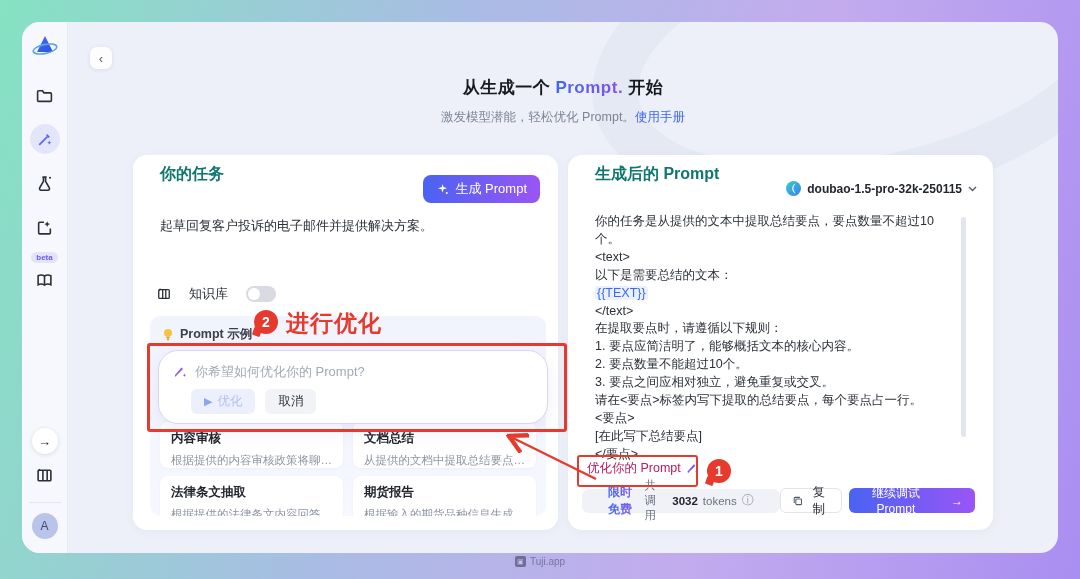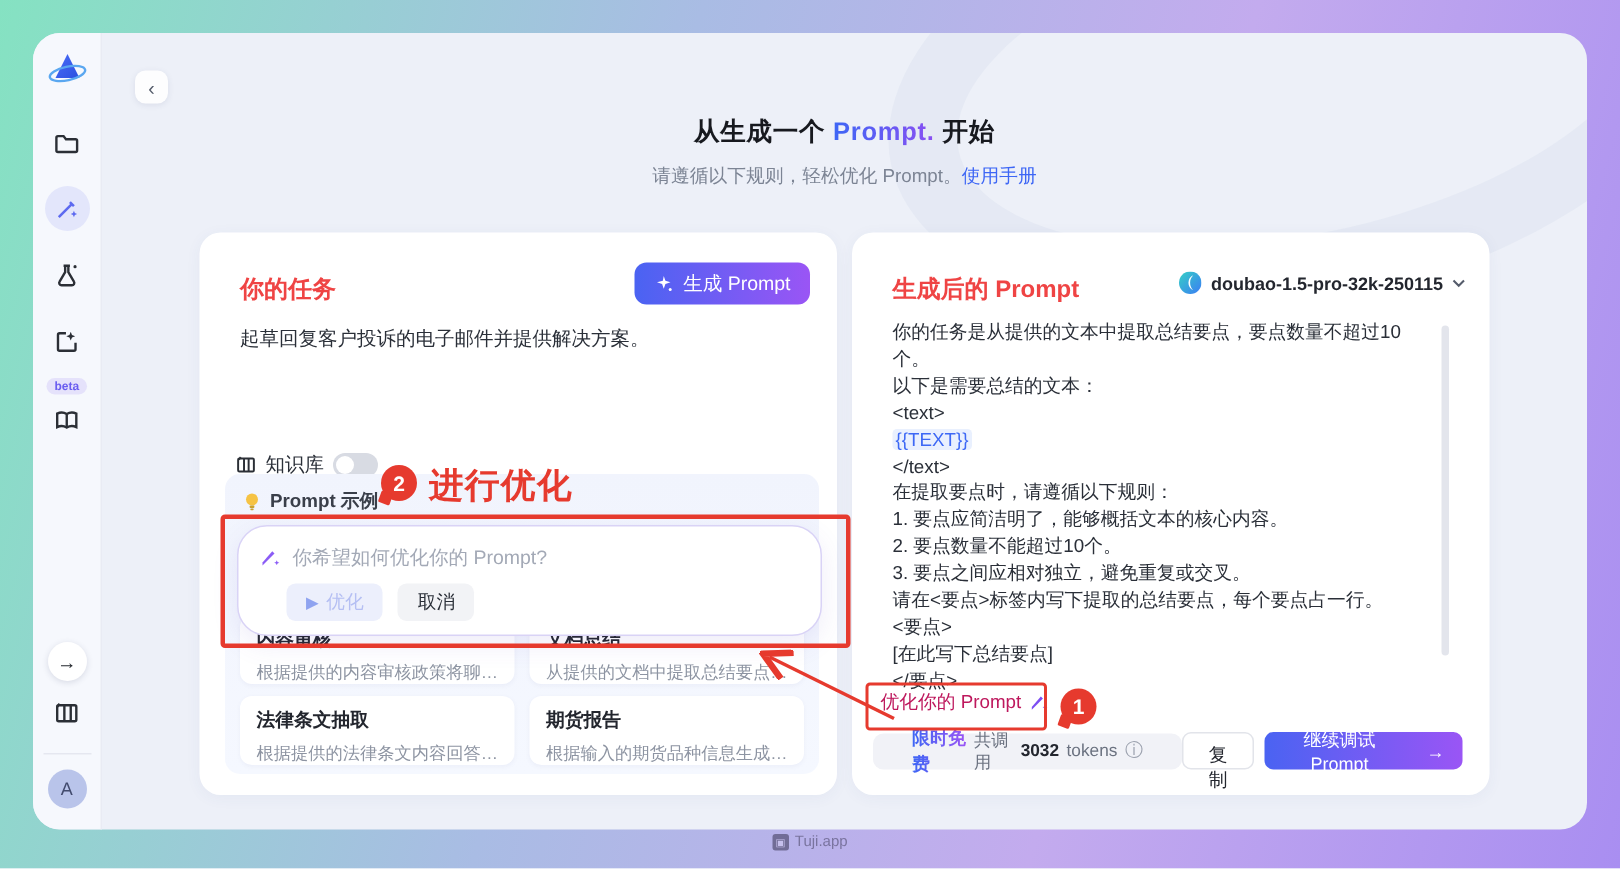--- a/index.html
+++ b/index.html
@@ -42,37 +42,37 @@
   .hero h1 .grad { background:linear-gradient(90deg,#3d66f5,#8a4ff2);
     -webkit-background-clip:text; background-clip:text; color:transparent; }
   .hero .sub { margin-top:10px; font-size:12.5px; color:#7c8494; }
   .hero .sub a { color:#3d66f5; text-decoration:none; cursor:pointer; }
 
   
   .card { position:absolute; top:133px; width:425px; height:375px; background:#fff; border-radius:14px;
     box-shadow:0 2px 10px rgba(60,70,130,.05); z-index:2; }
   .card.task { left:111px; }
   .card.result { left:546px; }
-  .card-title { position:absolute; left:27px; top:28px; font-size:16px; font-weight:700; color:#ef4444; }
+  .card-title { position:absolute; left:27px; top:9px; font-size:16px; font-weight:700; color:#0f766e; }
 
   .gen-btn { position:absolute; right:18px; top:20px; height:28px; padding:0 13px; border:none; border-radius:8px;
     background:linear-gradient(90deg,#4a63f2,#9a55f5); color:#fff; font-size:13px; display:flex;
     align-items:center; gap:6px; cursor:pointer; font-family:inherit; }
   .task-text { position:absolute; left:27px; top:62px; font-size:13px; color:#2a2f38; }
 
-  .kb-row { position:absolute; left:24px; top:130px; display:flex; align-items:center; gap:6px;margin-top:16px; }
+  .kb-row { position:absolute; left:24px; top:130px; display:flex; align-items:center; gap:18px; }
   .kb-row .kb-label { font-size:13px; color:#2a2f38; }
   .toggle { width:30px; height:16px; border-radius:8px; background:#d8dbe3; position:relative; cursor:pointer; }
   .toggle .knob { position:absolute; left:2px; top:2px; width:12px; height:12px; border-radius:50%; background:#fff; }
 
   .examples-panel { position:absolute; left:17px; top:161px; width:396px; height:200px;
     background:linear-gradient(180deg,#f1f4fd,#f5f8ff); border-radius:10px; overflow:hidden; }
   .examples-head { display:flex; align-items:center; gap:6px; padding:10px 0 0 12px;
     font-size:12.5px; font-weight:700; color:#3a3f4a; }
-  .examples-grid { position:absolute; left:10px; top:94px; width:376px; display:grid;
+  .examples-grid { position:absolute; left:10px; top:106px; width:376px; display:grid;
     grid-template-columns:1fr 1fr; gap:8px 10px; }
   .ex-card { background:#fff; border-radius:8px; padding:8px 11px; height:46px; cursor:pointer;
     box-shadow:0 1px 3px rgba(70,80,130,.05); overflow:hidden; }
   .ex-card .ex-title { font-size:12.5px; font-weight:700; color:#23262e; }
   .ex-card .ex-desc { margin-top:6px; font-size:11.5px; color:#8d94a2; white-space:nowrap;
     overflow:hidden; text-overflow:ellipsis; }
 
   
   .opt-dialog { position:absolute; left:25px; top:195px; width:390px; height:74px; background:#fff;
     border:1px solid #d9d3f6; border-radius:20px; box-shadow:0 6px 18px rgba(95,80,200,.10); z-index:6; }
@@ -97,21 +97,21 @@
     font-size:12.5px; color:#be185d; cursor:pointer; }
   .result-footer { position:absolute; left:14px; right:18px; top:333px; display:flex; align-items:center; }
   .usage-pill { display:flex; align-items:center; gap:5px; background:#f1f2f7; border-radius:7px;
     height:24px; padding:0 26px; font-size:11.5px; color:#6b7280; }
   .usage-pill .free { font-weight:700; font-size:12px; background:linear-gradient(90deg,#3d66f5,#9a55f5);
     -webkit-background-clip:text; background-clip:text; color:transparent; }
   .usage-pill .tok { font-weight:700; color:#23262e; }
   .usage-pill .info { color:#9aa0ad; font-size:12px; cursor:pointer; }
   .btn-copy { margin-left:auto; height:25px; padding:0 12px; background:#fff; border:1px solid #e2e4ea;
     border-radius:6px; font-size:12.5px; color:#23262e; display:flex; align-items:center; gap:6px;
-    cursor:pointer; font-family:inherit;flex-direction:column; }
+    cursor:pointer; font-family:inherit; }
   .btn-continue { margin-left:7px; height:25px; padding:0 12px; border:none; border-radius:6px;
     background:linear-gradient(90deg,#4a63f2,#9a55f5); color:#fff; font-size:12px; display:flex;
     align-items:center; gap:20px; cursor:pointer; font-family:inherit; }
 
   
   .anno { position:absolute; z-index:10; }
   .red-rect { border:3px solid #e63a2e; border-radius:3px; background:transparent; pointer-events:none; }
   .rect-step2 { left:147px; top:343px; width:420px; height:89px; }
   .rect-step1 { left:577px; top:455px; width:121px; height:32px; border-width:2.5px; }
   .step-badge { width:24px; height:24px; border-radius:50%; background:#e63a2e; color:#fff; font-size:14px;
@@ -196,21 +196,21 @@
         <div class="avatar">A</div>
       </div>
     </div>
 
     <div class="collapse-btn">
       <span>‹</span>
     </div>
 
     <div class="hero">
       <h1><span>从生成一个 </span><span class="grad">Prompt.</span><span> 开始</span></h1>
-      <div class="sub"><span>请遵循以下规则，轻松优化 Prompt。</span><a>使用手册</a></div>
+      <div class="sub"><span>激发模型潜能，轻松优化 Prompt。</span><a>使用手册</a></div>
     </div>
 
     <div class="card task">
       <div class="card-title">你的任务</div>
       <button class="gen-btn">
         <svg width="13" height="13" viewBox="0 0 13 13" fill="#fff">
           <path d="M6.5 1 l1.1 3.1 L11 5.2 7.6 6.3 6.5 9.5 5.4 6.3 2 5.2 5.9 4.1z"></path>
             <circle cx="10.8" cy="10" r="1"></circle>
           </svg>
         <span>生成 Prompt</span>
@@ -296,23 +296,23 @@
         <span class="model-name">doubao-1.5-pro-32k-250115</span>
         <svg width="9" height="6" viewBox="0 0 9 6" fill="none" stroke="#555c6b" stroke-width="1.4">
             <path d="M1 1 l3.5 3.5 L8 1"></path>
           </svg>
       </div>
 
       <div class="prompt-body">
 
           <div class="p-line"><span>你的任务是从提供的文本中提取总结要点，要点数量不超过10个。</span></div>
 
+          <div class="p-line"><span>&lt;text&gt;</span></div>
+
           <div class="p-line"><span>以下是需要总结的文本：</span></div>
-
-          <div class="p-line"><span>&lt;text&gt;</span></div>
 
           <div class="p-line"><span class="hl">{{TEXT}}</span></div>
 
           <div class="p-line"><span>&lt;/text&gt;</span></div>
 
           <div class="p-line"><span>在提取要点时，请遵循以下规则：</span></div>
 
           <div class="p-line"><span>1. 要点应简洁明了，能够概括文本的核心内容。</span></div>
 
           <div class="p-line"><span>2. 要点数量不能超过10个。</span></div>

